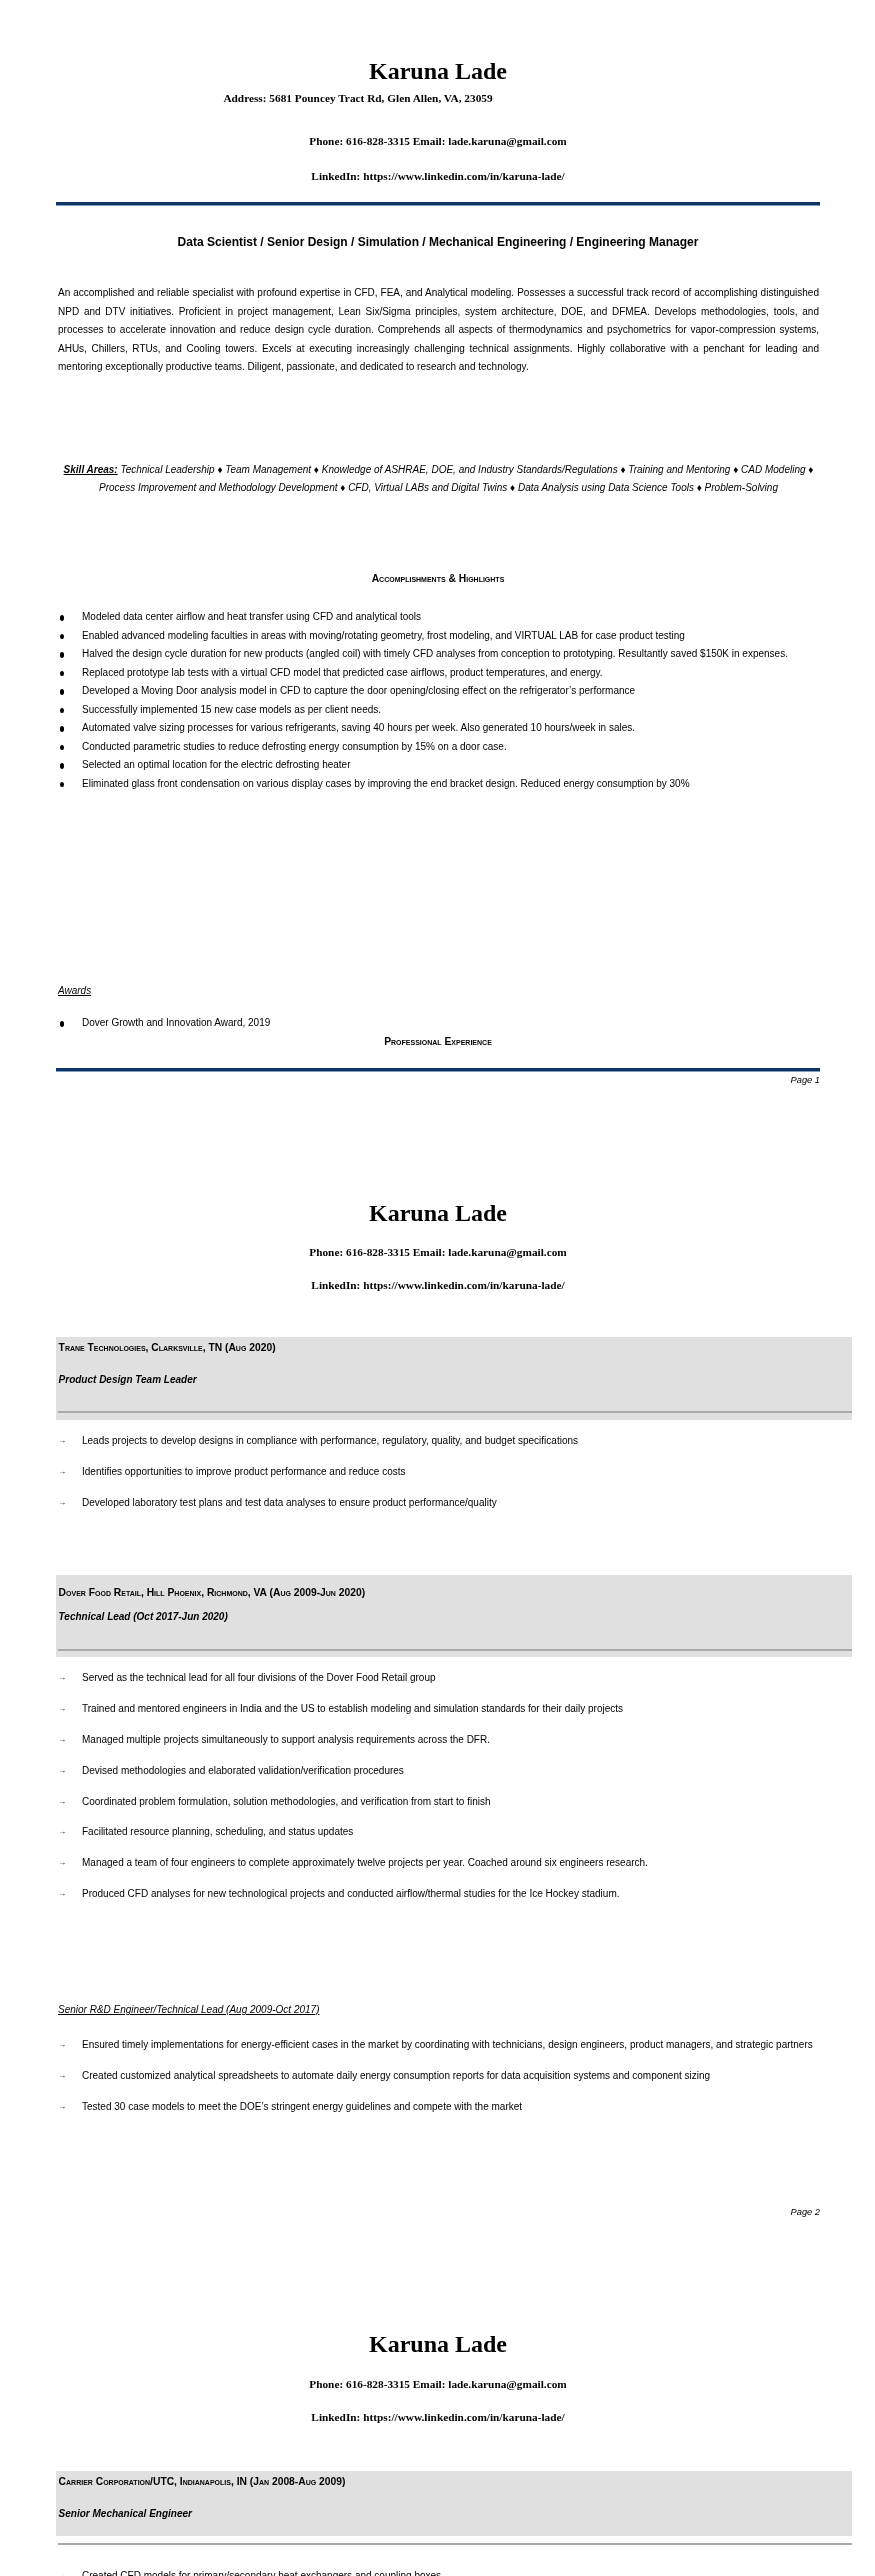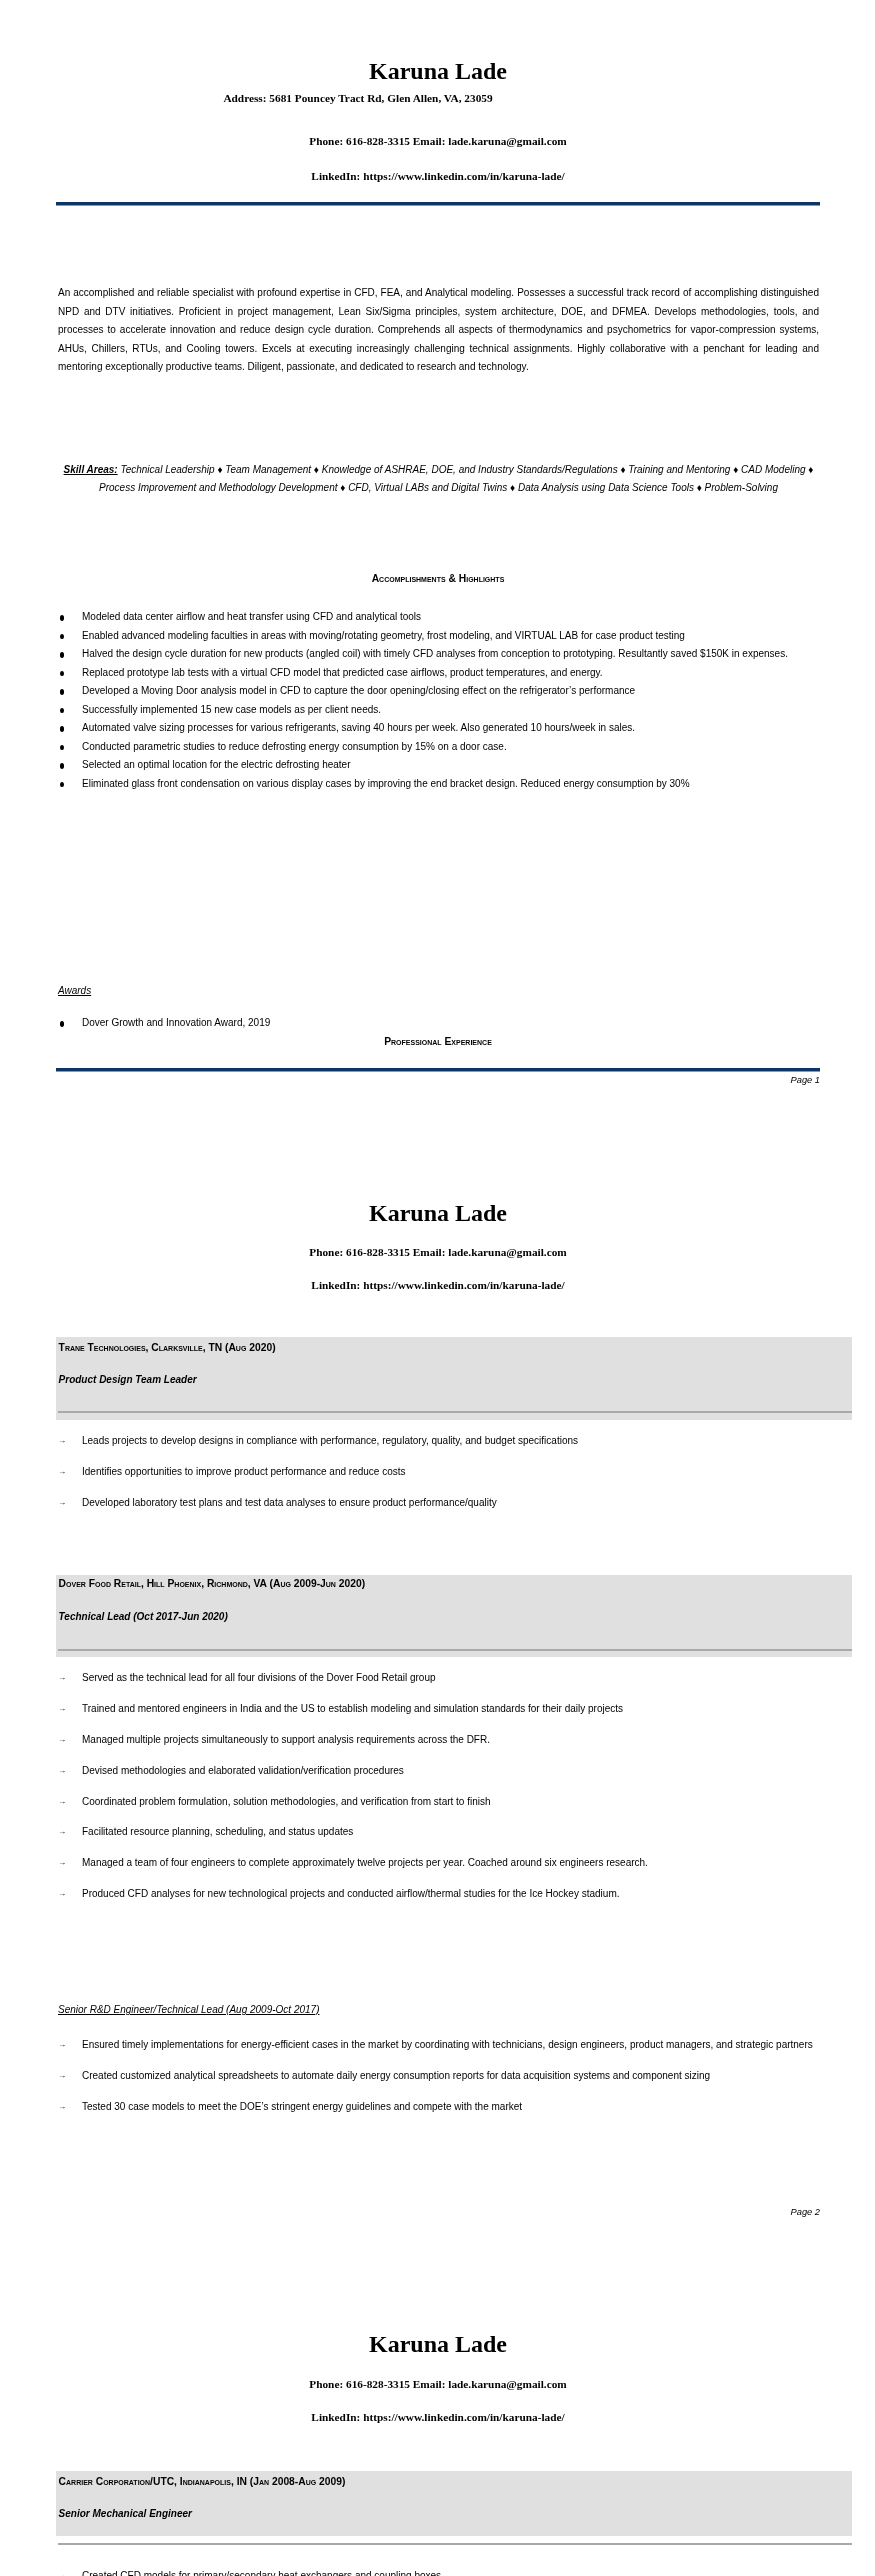--- a/index.html
+++ b/index.html
@@ -36,20 +36,21 @@
 </head>
 <body>
 
 <div class="page p1">
   <div class="serif-head name" style="position:absolute;left:0;width:876px;top:58px;">Karuna Lade</div>
   <div class="serif-head contact" style="position:absolute;left:0;width:716px;top:92px;">Address: 5681 Pouncey Tract Rd, Glen Allen, VA, 23059</div>
   <div class="serif-head contact" style="position:absolute;left:0;width:876px;top:135px;">Phone: 616-828-3315 Email: lade.karuna@gmail.com</div>
   <div class="serif-head contact" style="position:absolute;left:0;width:876px;top:170px;">LinkedIn: https://www.linkedin.com/in/karuna-lade/</div>
   <div class="rule-blue" style="top:202px;"></div>
 
+  <div class="tagline sans" style="top:235px;">Data Scientist / Senior Design / Simulation / Mechanical Engineering / Engineering Manager</div>
 
   <div class="summary sans justify" style="top:284px;">An accomplished and reliable specialist with profound expertise in CFD, FEA, and Analytical modeling. Possesses a successful track record of accomplishing distinguished NPD and DTV initiatives. Proficient in project management, Lean Six/Sigma principles, system architecture, DOE, and DFMEA. Develops methodologies, tools, and processes to accelerate innovation and reduce design cycle duration. Comprehends all aspects of thermodynamics and psychometrics for vapor-compression systems, AHUs, Chillers, RTUs, and Cooling towers. Excels at executing increasingly challenging technical assignments. Highly collaborative with a penchant for leading and mentoring exceptionally productive teams. Diligent, passionate, and dedicated to research and technology.</div>
 
   <div class="skills sans" style="top:461px;">
     <span class="lbl">Skill Areas:</span><span> Technical Leadership ♦ Team Management  ♦ Knowledge of ASHRAE, DOE, and Industry Standards/Regulations ♦ Training and Mentoring ♦ CAD Modeling ♦ Process Improvement and Methodology Development ♦  CFD, Virtual LABs and Digital Twins ♦ Data Analysis using Data Science Tools ♦ Problem-Solving</span>
   </div>
 
   <div class="sec-title sans" style="top:573px;">Accomplishments &amp; Highlights</div>
 
   <ul class="bul sans" style="top:608px;">
@@ -85,21 +86,21 @@
     <div class="role" style="top:37px;">Product Design Team Leader</div>
     <div class="gline" style="top:74px;"></div>
   </div>
   <ul class="arr sans" style="top:299px;">
     <li style="margin-bottom:12.4px;"><span class="ar">→</span><span>Leads projects to develop designs in compliance with performance, regulatory, quality, and budget specifications</span></li>
     <li style="margin-bottom:12.4px;"><span class="ar">→</span><span>Identifies opportunities to improve product performance and reduce costs</span></li>
     <li><span class="ar">→</span><span>Developed laboratory test plans and test data analyses to ensure product performance/quality</span></li>
   </ul>
 
   <div class="job-box sans" style="top:442px;height:82px;">
-    <div class="co" style="top:3px;text-align:right;">Dover Food Retail, Hill Phoenix, Richmond, VA (Aug 2009-Jun 2020)</div>
+    <div class="co" style="top:12px;text-align:right;">Dover Food Retail, Hill Phoenix, Richmond, VA (Aug 2009-Jun 2020)</div>
     <div class="role" style="top:36px;">Technical Lead (Oct 2017-Jun 2020)</div>
     <div class="gline" style="top:74px;"></div>
   </div>
   <ul class="arr sans" style="top:536px;">
     <li style="margin-bottom:12.4px;"><span class="ar">→</span><span>Served as the technical lead for all four divisions of the Dover Food Retail group</span></li>
     <li style="margin-bottom:12.4px;"><span class="ar">→</span><span>Trained and mentored engineers in India and the US to establish modeling and simulation standards for their daily projects</span></li>
     <li style="margin-bottom:12.4px;"><span class="ar">→</span><span>Managed multiple projects simultaneously to support analysis requirements across the DFR.</span></li>
     <li style="margin-bottom:12.4px;"><span class="ar">→</span><span>Devised methodologies and elaborated validation/verification procedures</span></li>
     <li style="margin-bottom:12.4px;"><span class="ar">→</span><span>Coordinated problem formulation, solution methodologies, and verification from start to finish</span></li>
     <li style="margin-bottom:12.4px;"><span class="ar">→</span><span>Facilitated resource planning, scheduling, and status updates</span></li>

